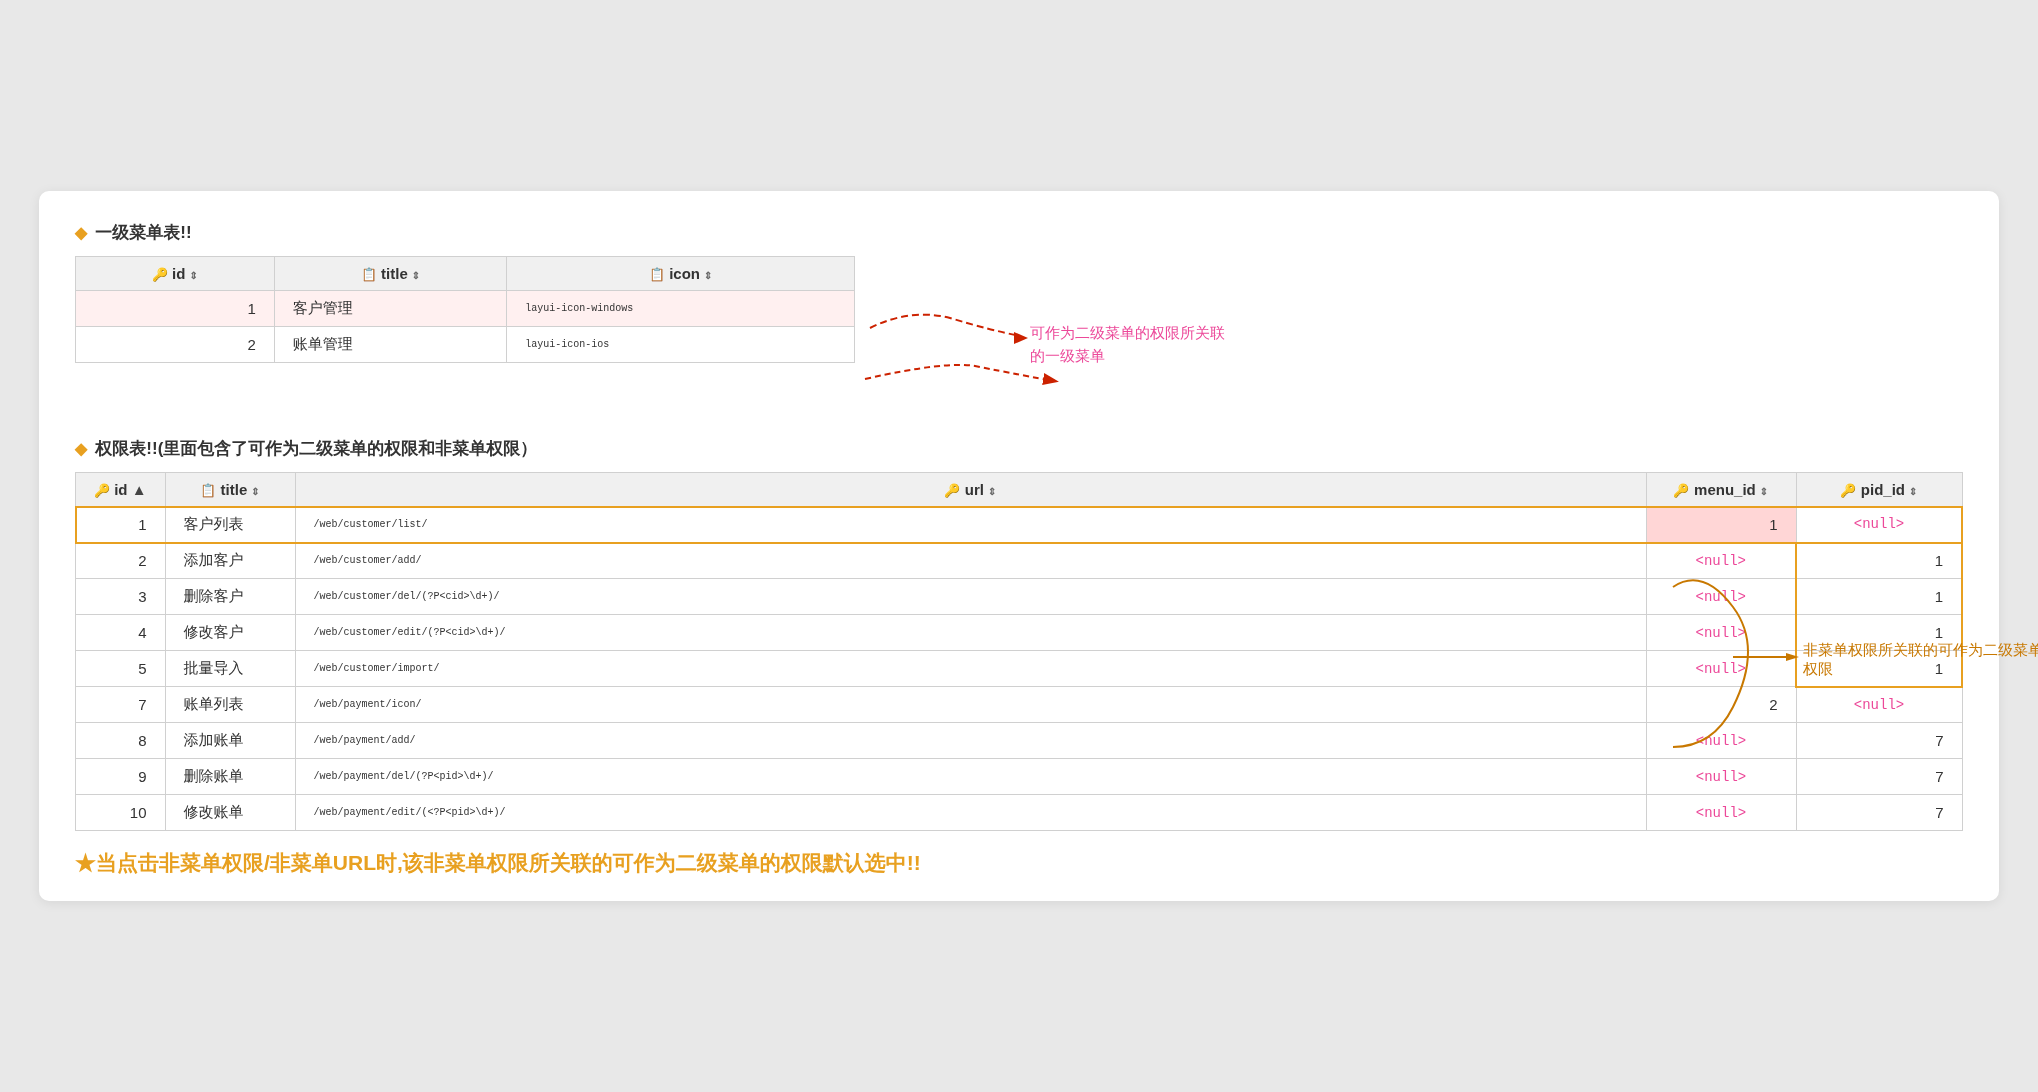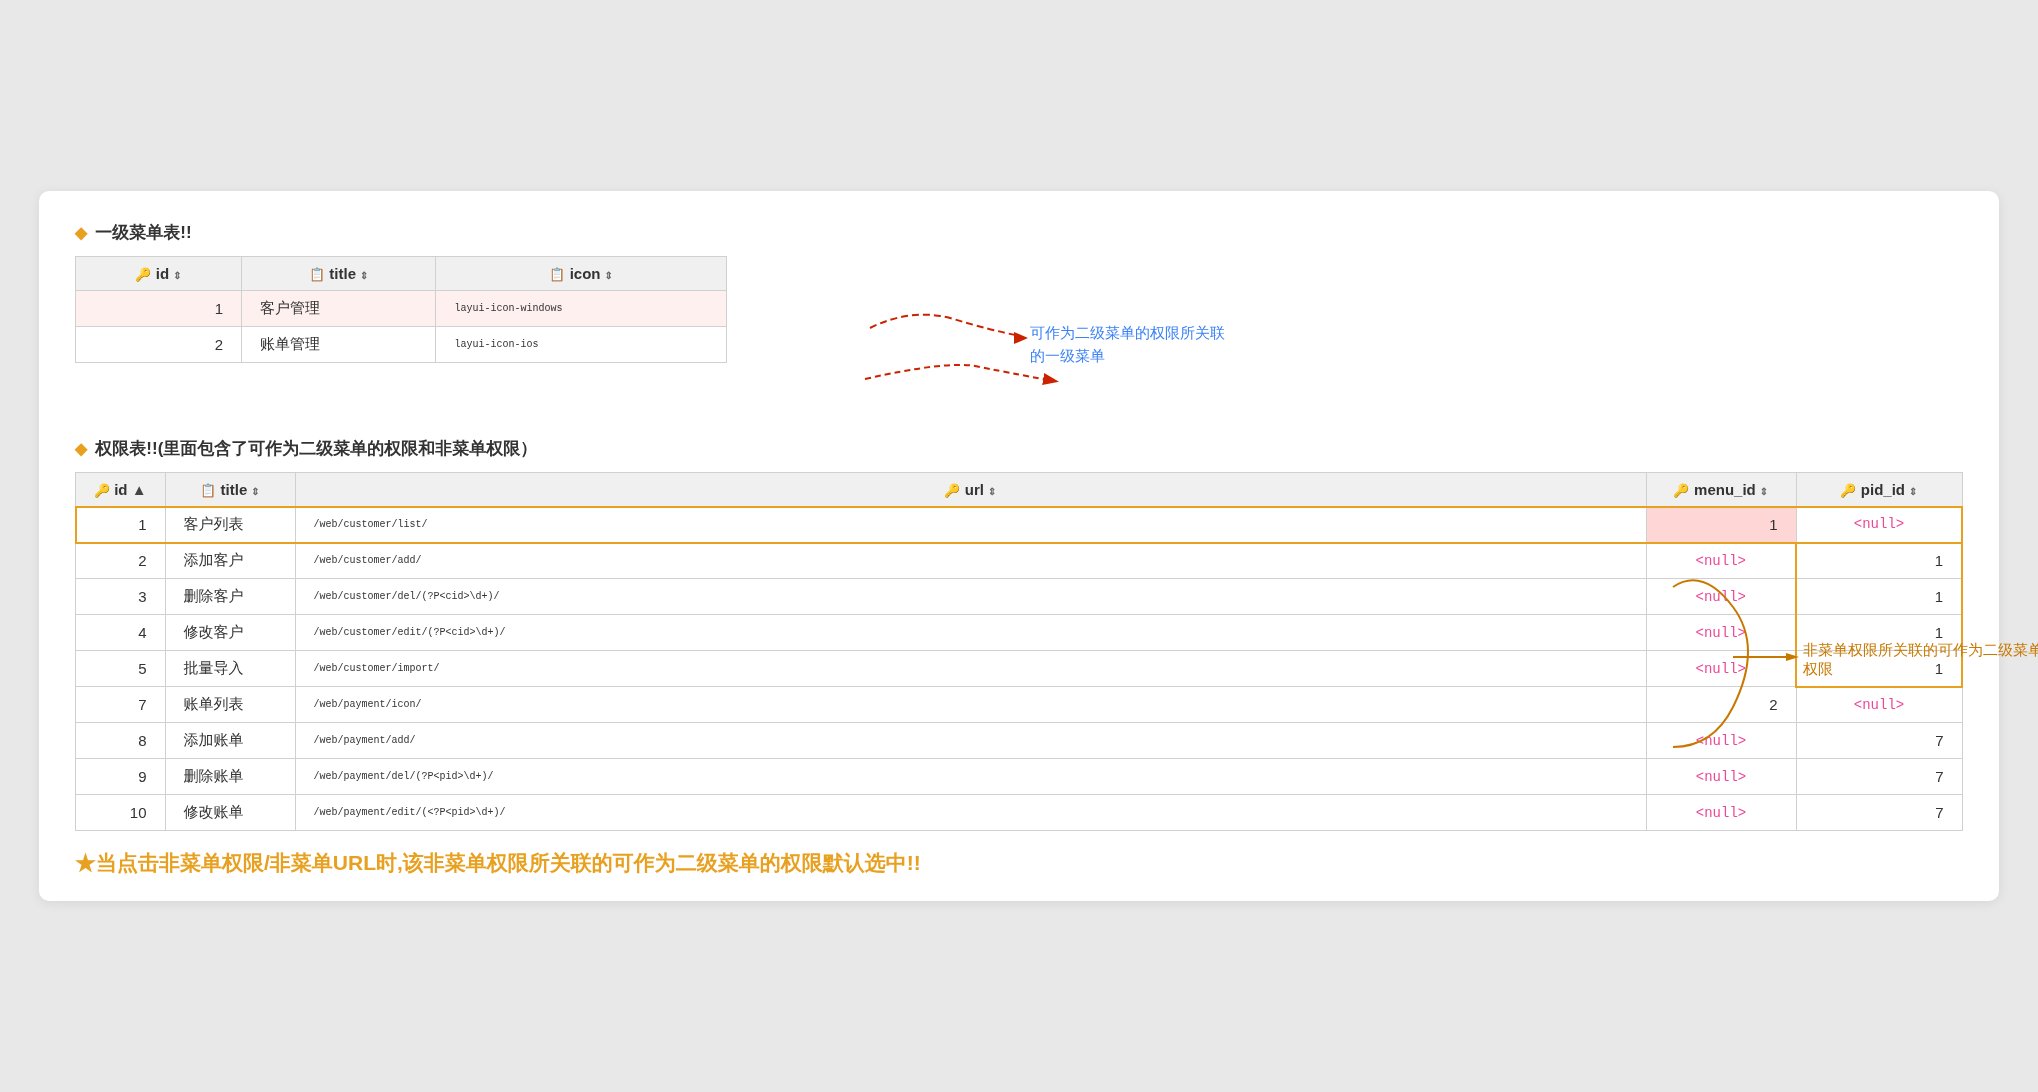--- a/index.html
+++ b/index.html
@@ -32,21 +32,21 @@
     }
     .diamond-icon {
       color: #e8a020;
       font-size: 16px;
     }
     table {
       border-collapse: collapse;
       font-size: 15px;
     }
     .table-top {
-      width: 652px;
+      width: 780px;
       margin-bottom: 28px;
     }
     .table-bottom {
       width: 100%;
     }
     th {
       background: #f0f0f0;
       border: 1px solid #d0d0d0;
       padding: 8px 18px;
       font-weight: 600;
@@ -92,21 +92,21 @@
     }
     
     .annotation-area {
       position: relative;
     }
     
     .tables-wrapper {
       position: relative;
     }
     .annotation-text-red {
-      color: #3b82f6;
+      color: #ec4899;
       font-size: 14px;
       font-weight: 500;
     }
     .annotation-text-orange {
       color: #c87800;
       font-size: 14px;
       font-weight: 500;
     }
     
     .svg-overlay {

